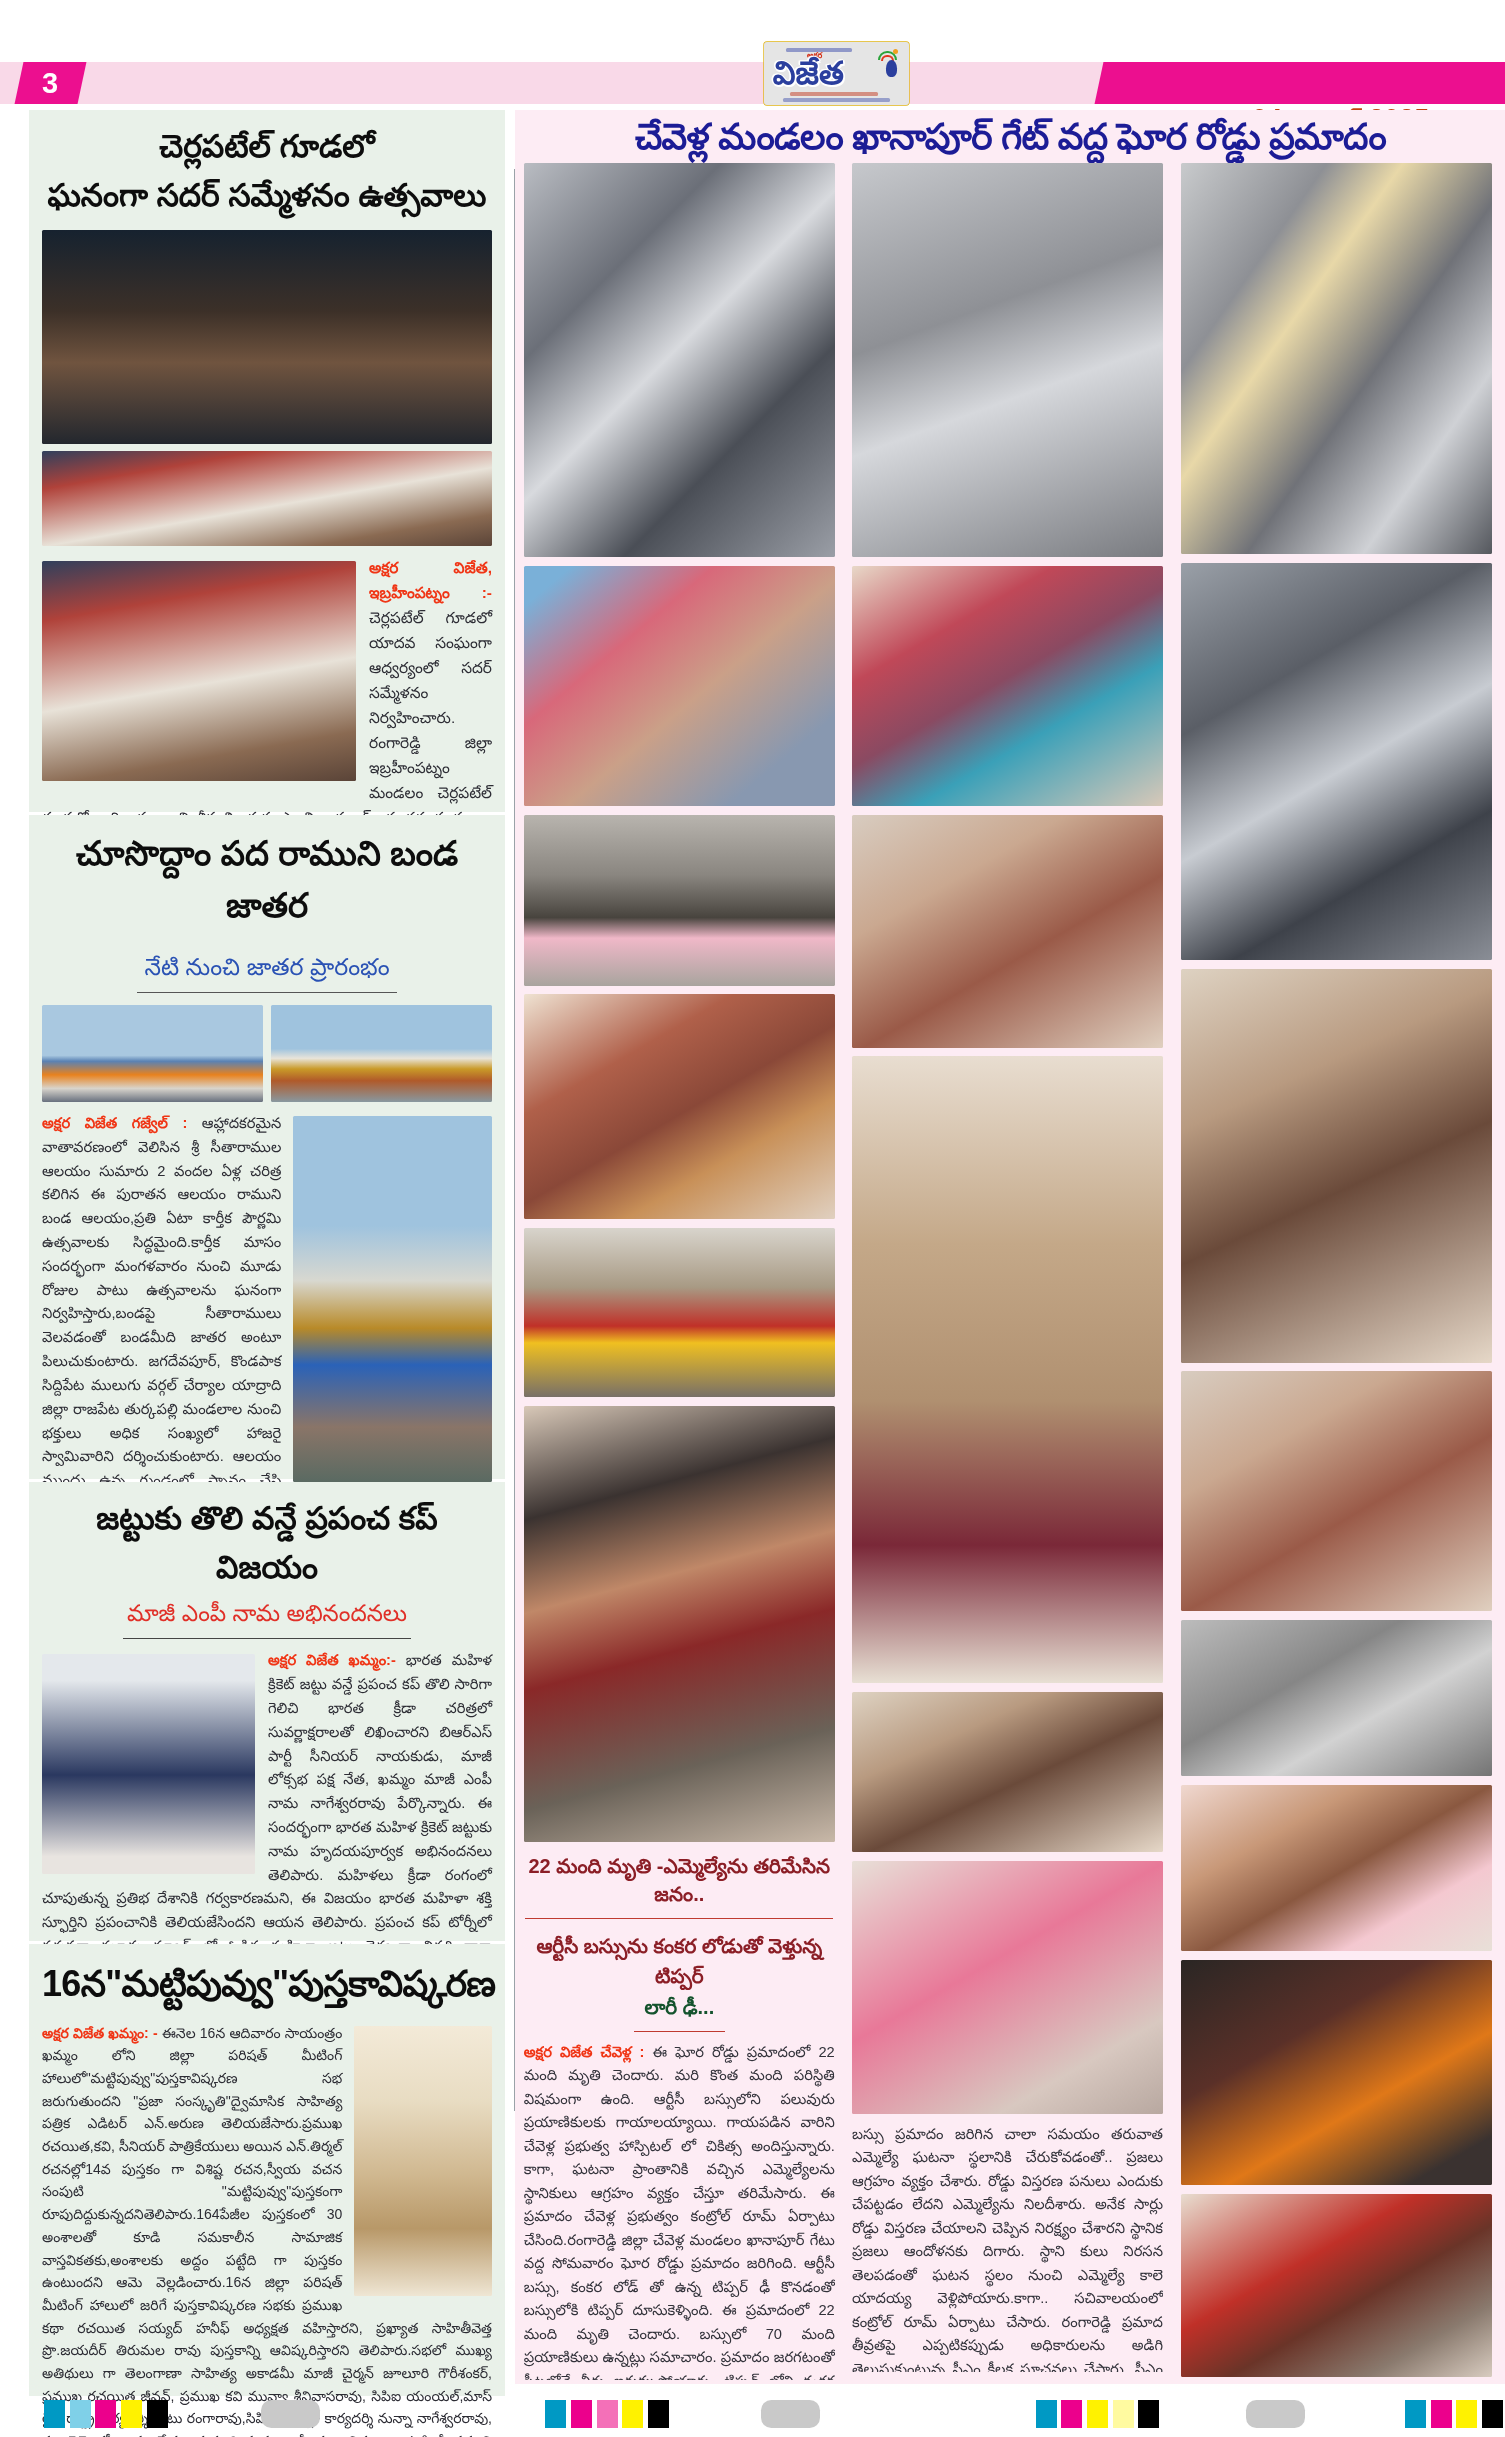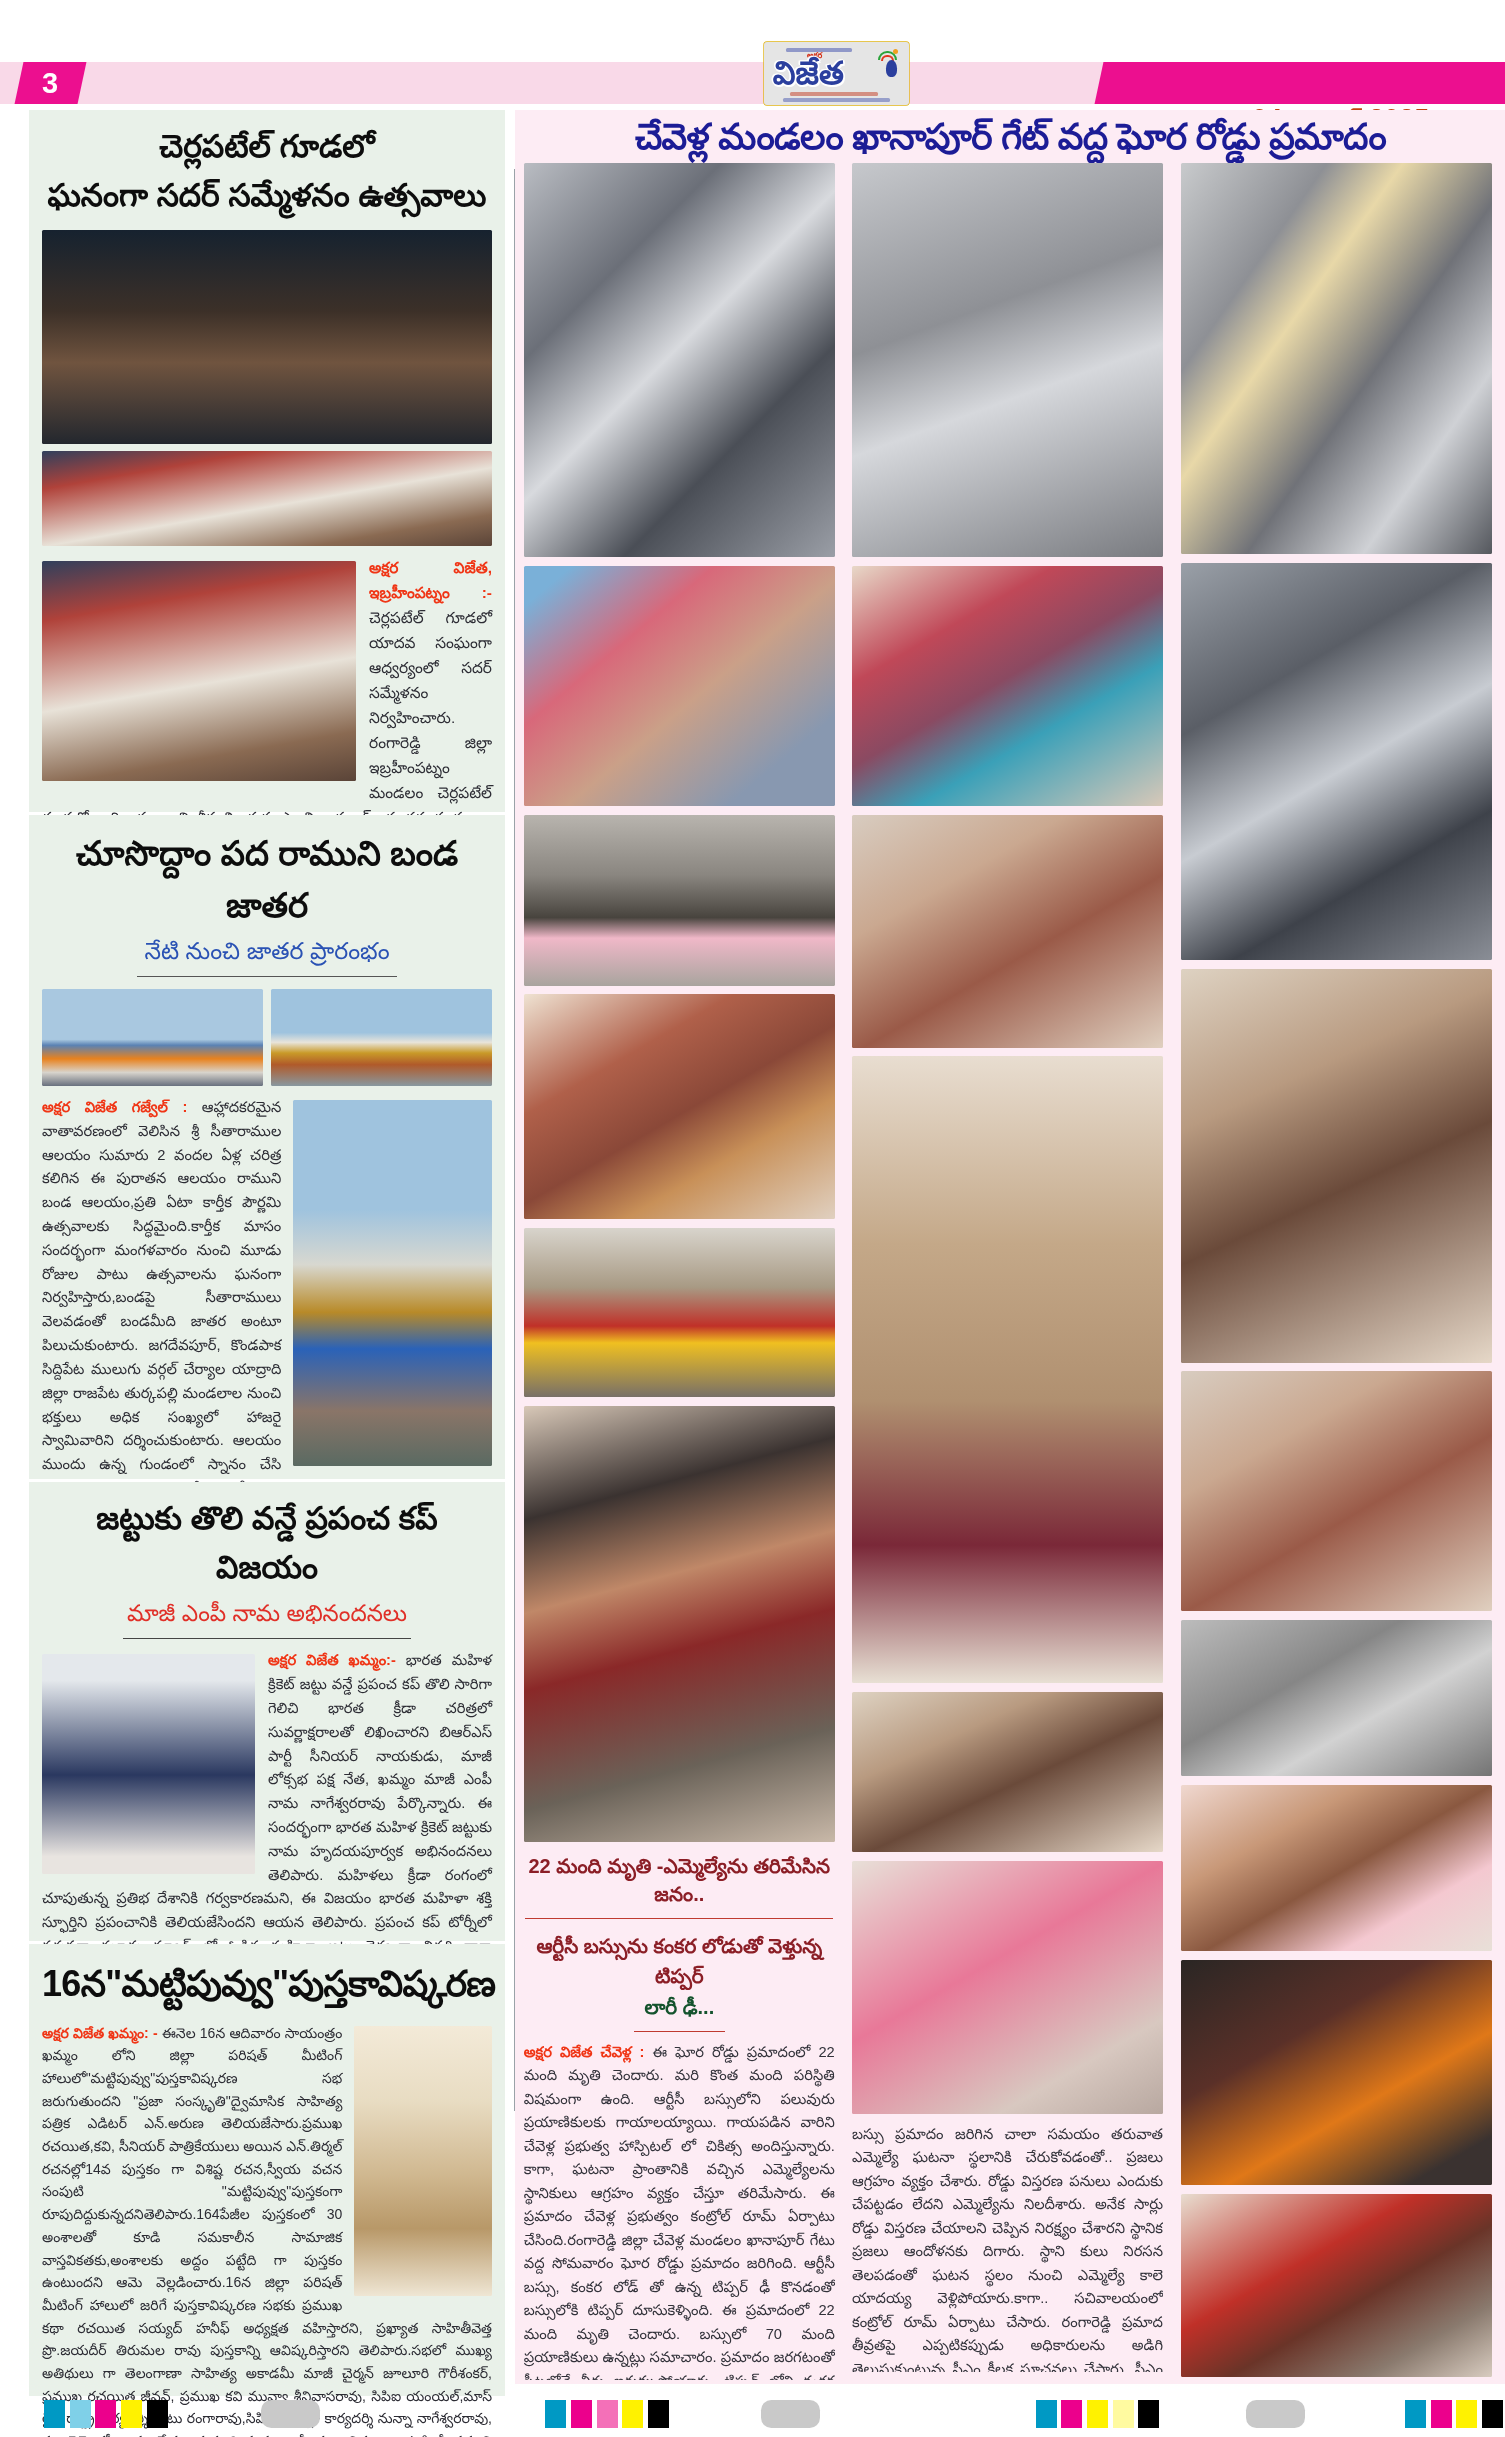--- a/index.html
+++ b/index.html
@@ -30,21 +30,21 @@
   .peacock .p3 { position:absolute; left:4.4px; top:5.9px; width:13px; height:5.9px; border:2.2px solid #e0371e; border-bottom:none; border-radius:13px 13px 0 0; }
   .peacock .p4 { position:absolute; left:16px; top:0; width:5.1px; height:5.1px; background:#f0a020; border-radius:50%; }
 
   
   .lart { position:absolute; left:29px; width:476px; background:#e9f1e9; padding:11.7px 13px; }
   .lart h2 { text-align:center; color:#0d0d0d; font-weight:bold; line-height:1.55; }
   .h-a1 { font-size:31.5px; }
   .h-a2 { font-size:34px; }
   .h-a3 { font-size:31.5px; }
   .h-a4 { font-size:36px; letter-spacing:-0.7px; }
-  .subhead-blue { text-align:center; margin-top:6px; }
+  .subhead-blue { text-align:center; margin-top:22px; }
   .subhead-blue span { display:inline-block; color:#2a52b4; font-size:23.5px; border-bottom:1.5px solid #555; padding:0 7.3px 5.9px; }
   .subhead-red { text-align:center; margin-top:8.8px; }
   .subhead-red span { display:inline-block; color:#e03028; font-size:23px; border-bottom:1.5px solid #444; padding:0 4.4px 5.9px; }
   .lbody { margin-top:10.3px; font-size:15.4px; line-height:1.62; text-align:justify; color:#2c2c34; }
   .byline { color:#f03515; font-weight:bold; }
   .photo { border-radius:1.5px; }
   .ph-full { width:100%; }
   .ph-row { display:flex; gap:7.3px; margin-top:11.7px; }
   .ph-row .photo { flex:1; }
   .fl { float:left; margin:4.4px 13px 4.4px 0; }

